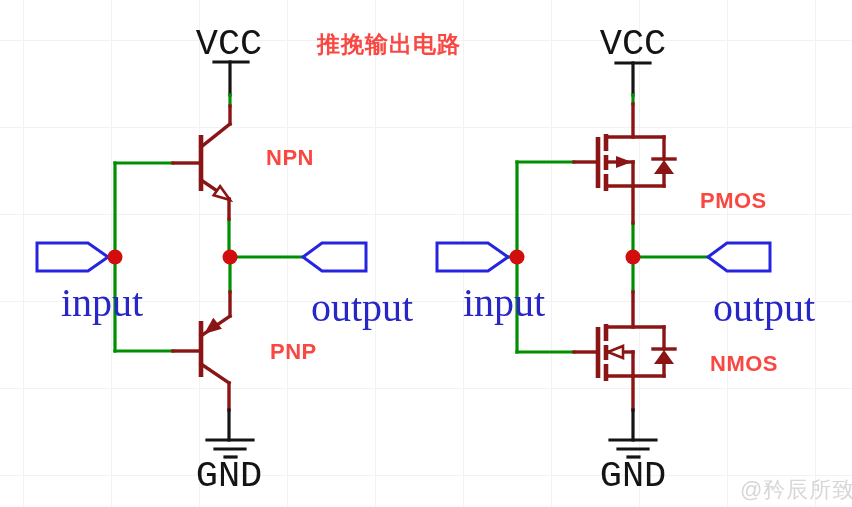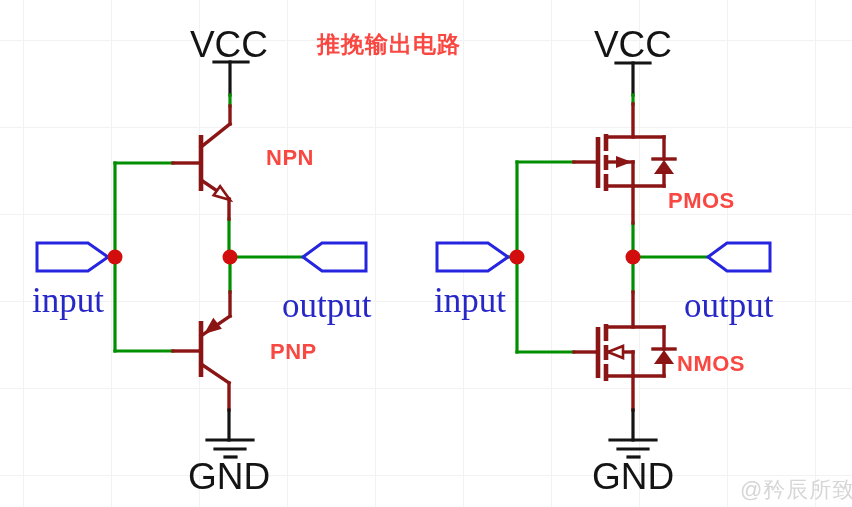--- a/index.html
+++ b/index.html
@@ -8,22 +8,22 @@
     background-color:#ffffff;
     background-image:
       linear-gradient(to right, var(--grid) 1px, transparent 1px),
       linear-gradient(to bottom, var(--grid) 1px, transparent 1px);
     background-size:88px 87px;
     background-position:23px 40px;
     font-family:"Liberation Serif", serif;
   }
   #schematic{position:absolute; left:0; top:0;}
   .abs{position:absolute; white-space:nowrap; line-height:1;}
-  .serif-black{color:var(--ink); font-family:Liberation Sans, sans-serif; font-size:37px;}
-  .serif-blue{color:var(--text_blue); font-family:"Liberation Serif", serif; font-size:35px;}
+  .serif-black{color:var(--ink); font-family:Liberation Mono, monospace; font-size:37px;}
+  .serif-blue{color:var(--text_blue); font-family:"Liberation Serif", serif; font-size:40px;margin-left:29px;}
   .red-label{color:var(--label_red); font-family:"Liberation Sans", sans-serif; font-size:22px; font-weight:bold; letter-spacing:0.5px;text-align:right;}
   .title{color:var(--label_red); font-family:"Liberation Sans", sans-serif; font-size:23px; font-weight:bold; letter-spacing:1px;}
   .watermark{color:var(--watermark_gray); font-family:"Liberation Sans", sans-serif; font-size:22px; letter-spacing:1px;}
   
   .wg{stroke:var(--wire_green); stroke-width:3.2; fill:none; stroke-linecap:square;}
   .wr{stroke:var(--part_red); stroke-width:3.4; fill:none; stroke-linecap:square;}
   .wk{stroke:var(--ink); stroke-width:3.2; fill:none; stroke-linecap:square;}
   .bar{stroke:var(--part_red); stroke-width:4.6; fill:none; stroke-linecap:butt;}
   .port{stroke:var(--port_blue); stroke-width:3; fill:#ffffff; stroke-linejoin:miter;}
   .jct{fill:var(--dot_red); stroke:none;}
@@ -161,17 +161,17 @@
   <div class="abs serif-black" style="left:179px; top:458px; width:100px; text-align:center;">GND</div>
   <div class="abs serif-black" style="left:583px; top:458px; width:100px; text-align:center;">GND</div>
 
   <div class="abs serif-blue" style="left:32px; top:283px;">input</div>
   <div class="abs serif-blue" style="left:282px; top:288px;">output</div>
   <div class="abs serif-blue" style="left:434px; top:283px;">input</div>
   <div class="abs serif-blue" style="left:684px; top:288px;">output</div>
 
   <div class="abs red-label" style="left:266px; top:147px;">NPN</div>
   <div class="abs red-label" style="left:270px; top:341px;">PNP</div>
-  <div class="abs red-label" style="left:668px; top:190px;">PMOS</div>
-  <div class="abs red-label" style="left:677px; top:353px;">NMOS</div>
+  <div class="abs red-label" style="left:700px; top:190px;">PMOS</div>
+  <div class="abs red-label" style="left:710px; top:353px;">NMOS</div>
 
   <div class="abs watermark" style="left:740px; top:479px;">@矜辰所致</div>
 </div>
 
 </body></html>

